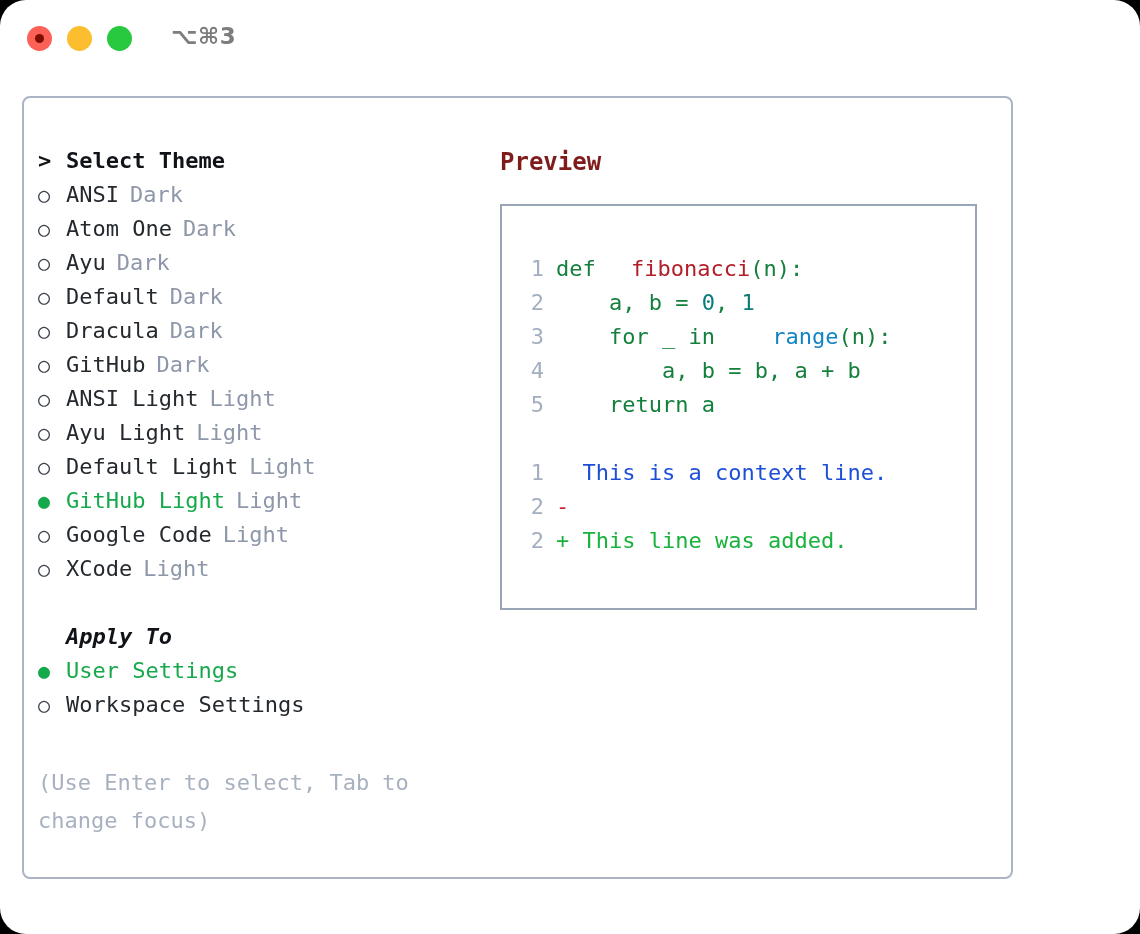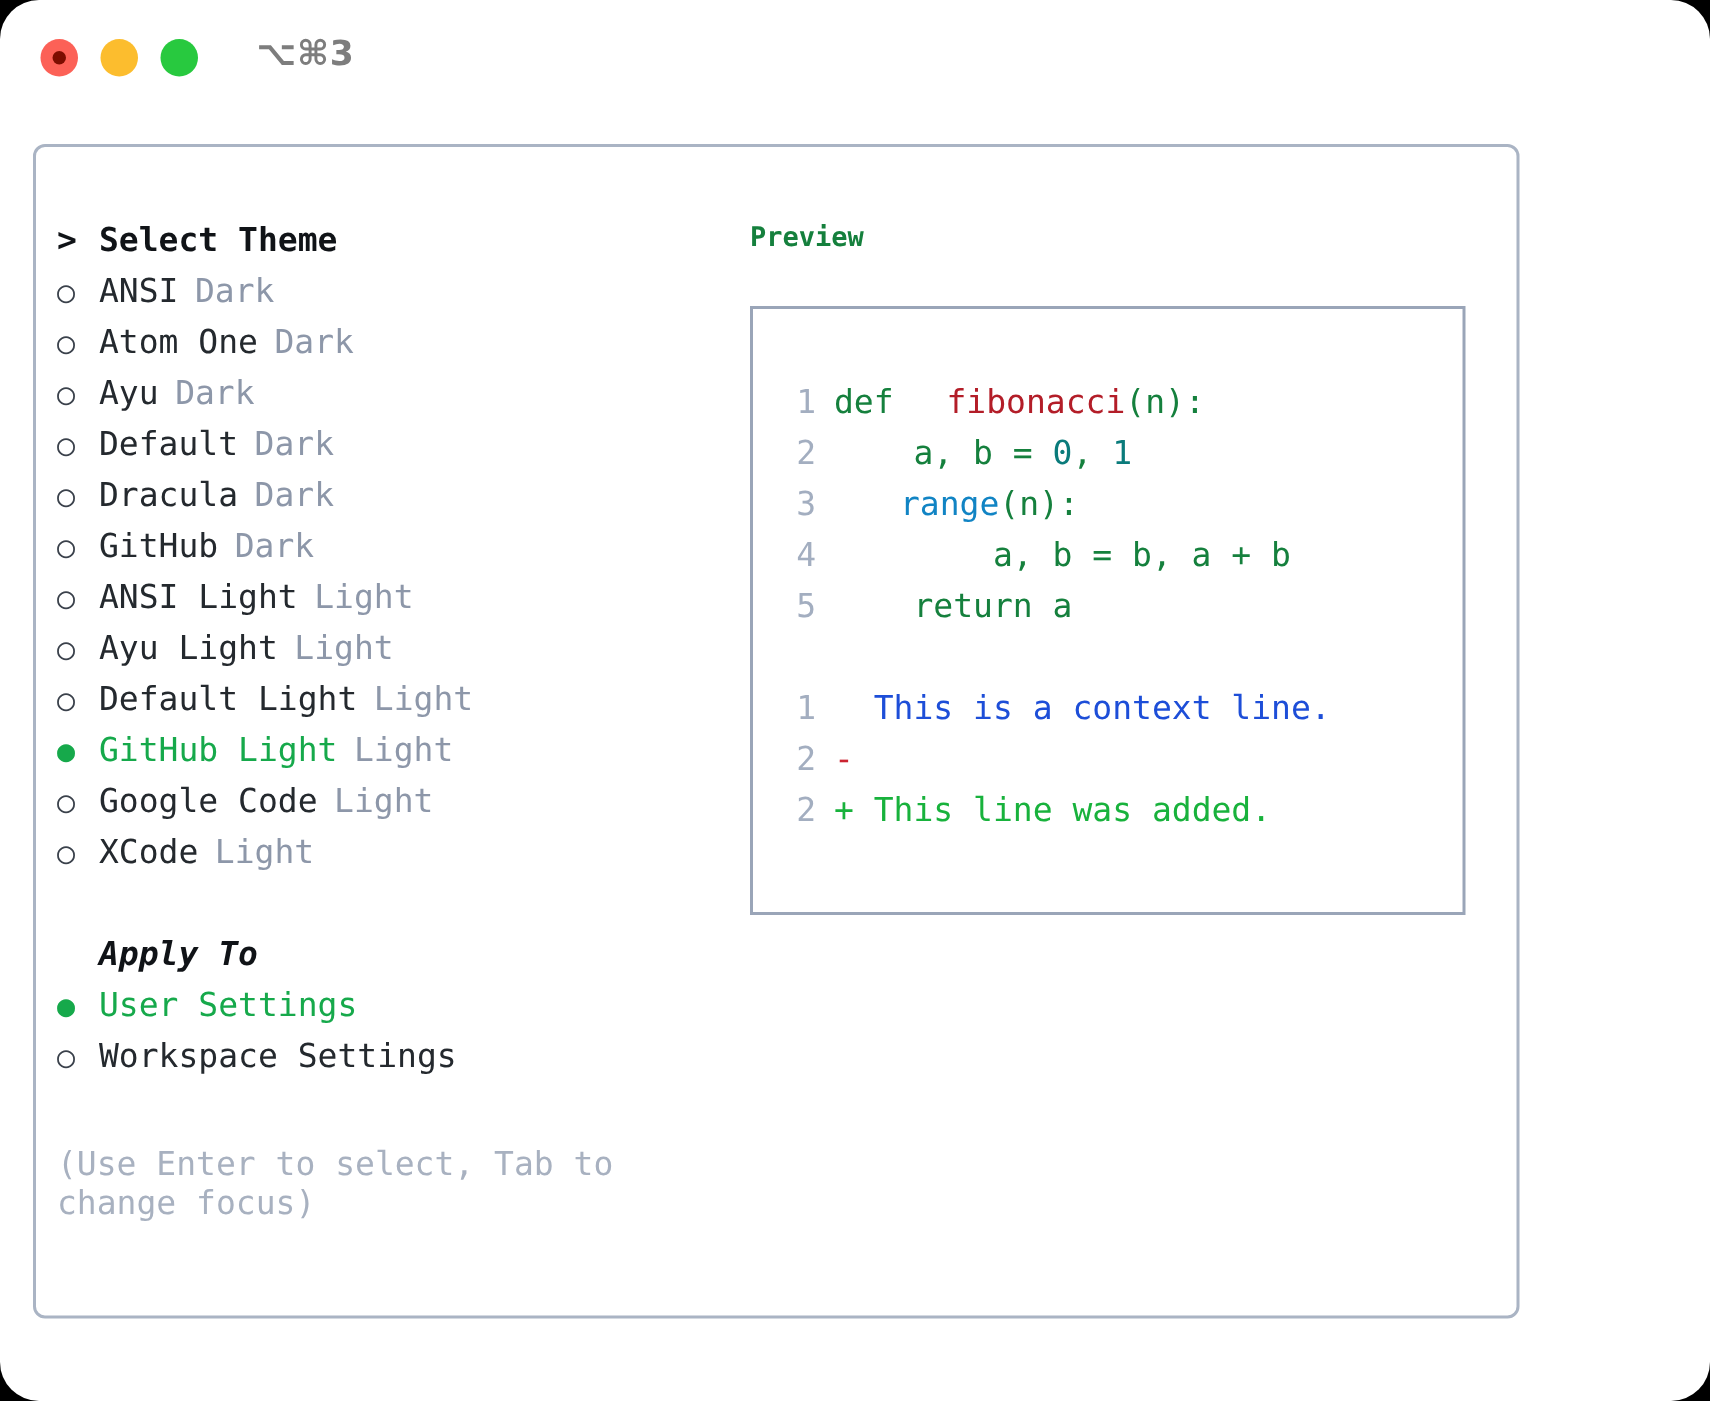--- a/index.html
+++ b/index.html
@@ -118,35 +118,35 @@
     color: #101317;
     padding-left: 28px;
     font-style: italic;
   }
   #hint {
     position: absolute;
     left: 14px;
     top: 666px;
     width: 415px;
     font-size: 22px;
-    line-height: 26px;
+    line-height: 38px;
     color: #a8b1c0;
   }
 
   
   #right-col {
     position: absolute;
     left: 476px;
     top: 50px;
     width: 490px;
   }
   #preview-title {
-    font-size: 18px;
-    font-weight: bold;
-    color: #15803d;
+    font-size: 24px;
+    font-weight: bold;
+    color: #7f1d1d;
     height: 34px;
   }
   #preview-box {
     margin-top: 22px;
     width: 477px;
     height: 406px;
     border: 2px solid #9aa5b8;
     box-sizing: border-box;
     background: #ffffff;
     padding: 50px 0 0 16px;
@@ -220,21 +220,21 @@
     </div>
 
     <div id="hint">(Use Enter to select, Tab to change focus)</div>
 
     <div id="right-col">
       <div id="preview-title">Preview</div>
       <div id="preview-box">
         <div id="code-block">
             <div class="code-line"><span class="lineno">1</span><span class="code-text">def </span><span class="tok-fn">fibonacci</span><span class="code-text">(n):</span></div>
             <div class="code-line"><span class="lineno">2</span><span class="code-text">    a, b = </span><span class="tok-num">0</span><span class="code-text">, </span><span class="tok-num">1</span></div>
-            <div class="code-line"><span class="lineno">3</span><span class="tok-call">range</span><span class="code-text">(n):</span></div>
+            <div class="code-line"><span class="lineno">3</span><span class="code-text">    for _ in </span><span class="tok-call">range</span><span class="code-text">(n):</span></div>
             <div class="code-line"><span class="lineno">4</span><span class="code-text">        a, b = b, a + b</span></div>
             <div class="code-line"><span class="lineno">5</span><span class="code-text">    return a</span></div>
           </div>
         <div class="blank-line"></div>
         <div id="diff-block">
             <div class="code-line"><span class="lineno">1</span><span class="diff-ctx">  </span><span class="diff-ctx">This is a context line.</span></div>
             <div class="code-line"><span class="lineno">2</span><span class="diff-del">- </span></div>
             <div class="code-line"><span class="lineno">2</span><span class="diff-add">+ </span><span class="diff-add">This line was added.</span></div>
           </div>
       </div>

